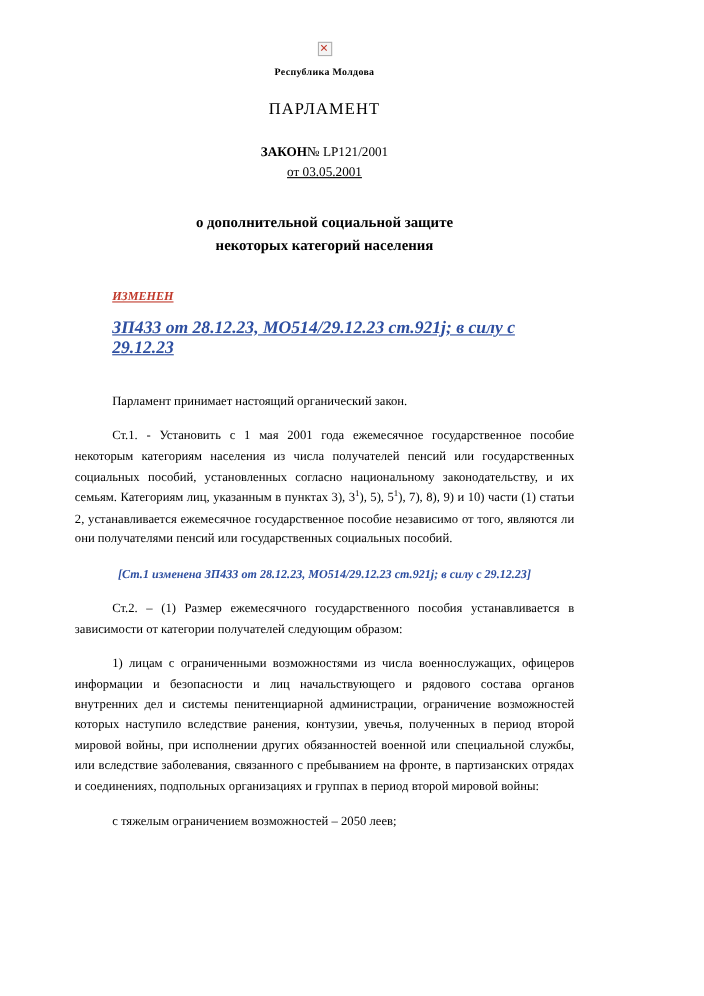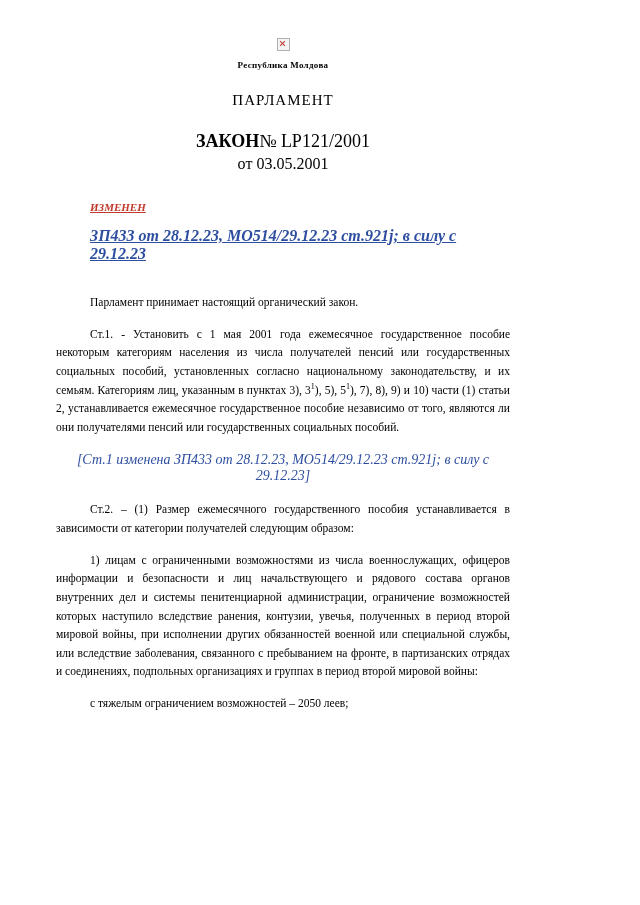--- a/index.html
+++ b/index.html
@@ -13,20 +13,21 @@
     font-family: "Liberation Serif", serif;
     color: #000000;
     overflow: hidden;
   }
   .page {
     width: 566px;
     height: 905px;
     box-sizing: border-box;
     padding: 38px 56px 0 56px;
     position: relative;
+    margin-left: 12px;
   }
   .broken-img {
     width: 11px;
     height: 11px;
     border: 1px solid #b0b0b0;
     background: #f4f4f4;
     margin: 0 auto 9px auto;
     position: relative;
   }
   .broken-img::before,
@@ -49,27 +50,28 @@
     font-weight: bold;
     letter-spacing: 0.3px;
     margin-bottom: 22px;
   }
   .parliament {
     font-size: 15px;
     letter-spacing: 1px;
     margin-bottom: 22px;
   }
   .law-line {
-    font-size: 18px;
+    font-size: 12px;
     margin-bottom: 3px;
   }
   .law-line b { font-weight: bold; }
   .law-date {
-    font-size: 16px;
+    font-size: 12px;
     margin-bottom: 28px;
+    text-decoration: underline;
   }
   .title {
     font-size: 13.5px;
     font-weight: bold;
     line-height: 1.55;
     margin-bottom: 30px;
   }
   .published {
     font-size: 10.5px;
     line-height: 1.5;
@@ -96,44 +98,49 @@
   }
   p.body {
     font-size: 11.5px;
     line-height: 1.62;
     text-align: justify;
     text-indent: 34px;
     margin: 0 0 13px 0;
   }
   p.body b { font-weight: normal; }
   .note {
-    font-size: 14px;
+    font-size: 11px;
     font-style: italic;
     color: #2d4ea0;
     text-align: center;
     margin: 16px 0 16px 0;
+    font-weight: bold;
   }
   sup { font-size: 8px; vertical-align: super; }
 </style>
 </head>
 <body>
 
 <div class="page">
 
   <div class="broken-img"></div>
 
   <div class="country center">Республика Молдова</div>
 
   <div class="parliament center">ПАРЛАМЕНТ</div>
 
   <div class="law-line center">
     <b>ЗАКОН</b><span>№ LP121/2001</span>
   </div>
   <div class="law-date center">от 03.05.2001</div>
 
+  <div class="title center">
+    <div>о дополнительной социальной защите</div>
+    <div>некоторых категорий населения</div>
+  </div>
 
 
   <div class="modified">ИЗМЕНЕН</div>
 
   <a class="amend-link" href="#">ЗП433 от 28.12.23, МО514/29.12.23 ст.921j; в силу с 29.12.23</a>
 
   <p class="body">Парламент принимает настоящий органический закон.</p>
 
 
   <p class="body"><b>Ст.1</b><span>. - Установить с 1 мая 2001 года ежемесячное государственное пособие некоторым категориям населения из числа получателей пенсий или государственных социальных пособий, установленных согласно национальному законодательству, и их семьям. Категориям лиц, указанным в пунктах 3), 3</span><sup>1</sup><span>), 5), 5</span><sup>1</sup><span>), 7), 8), 9) и 10) части (1) статьи 2, устанавливается ежемесячное государственное пособие независимо от того, являются ли они получателями пенсий или государственных социальных пособий.</span></p>

